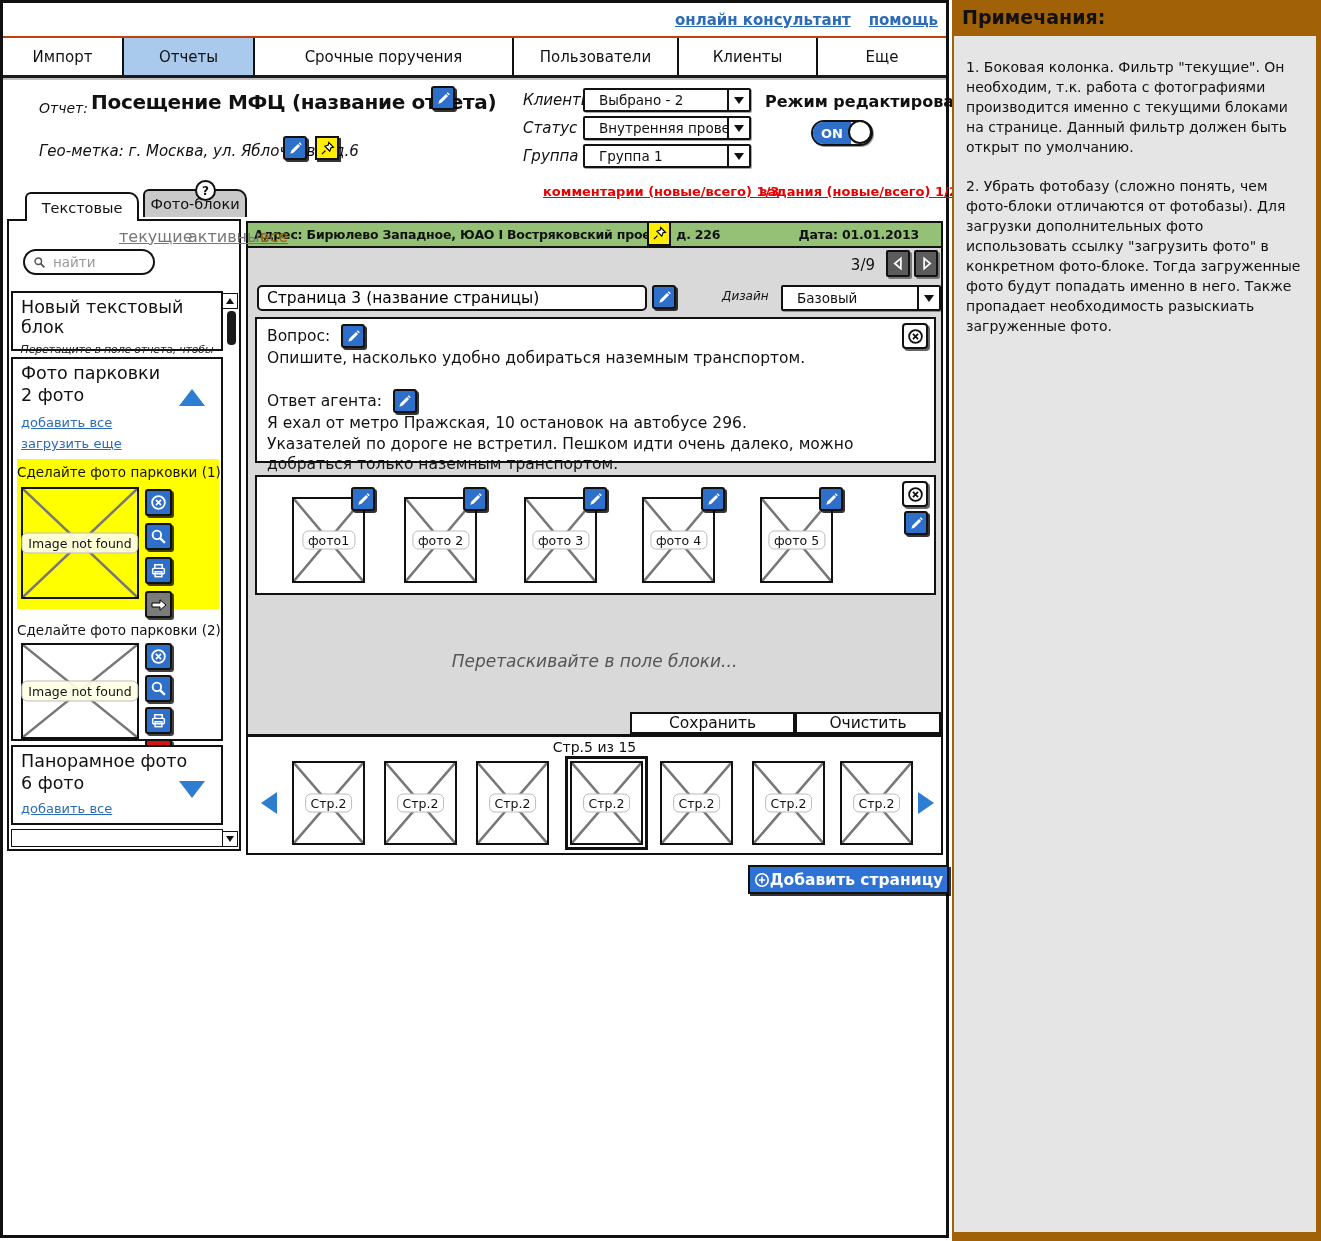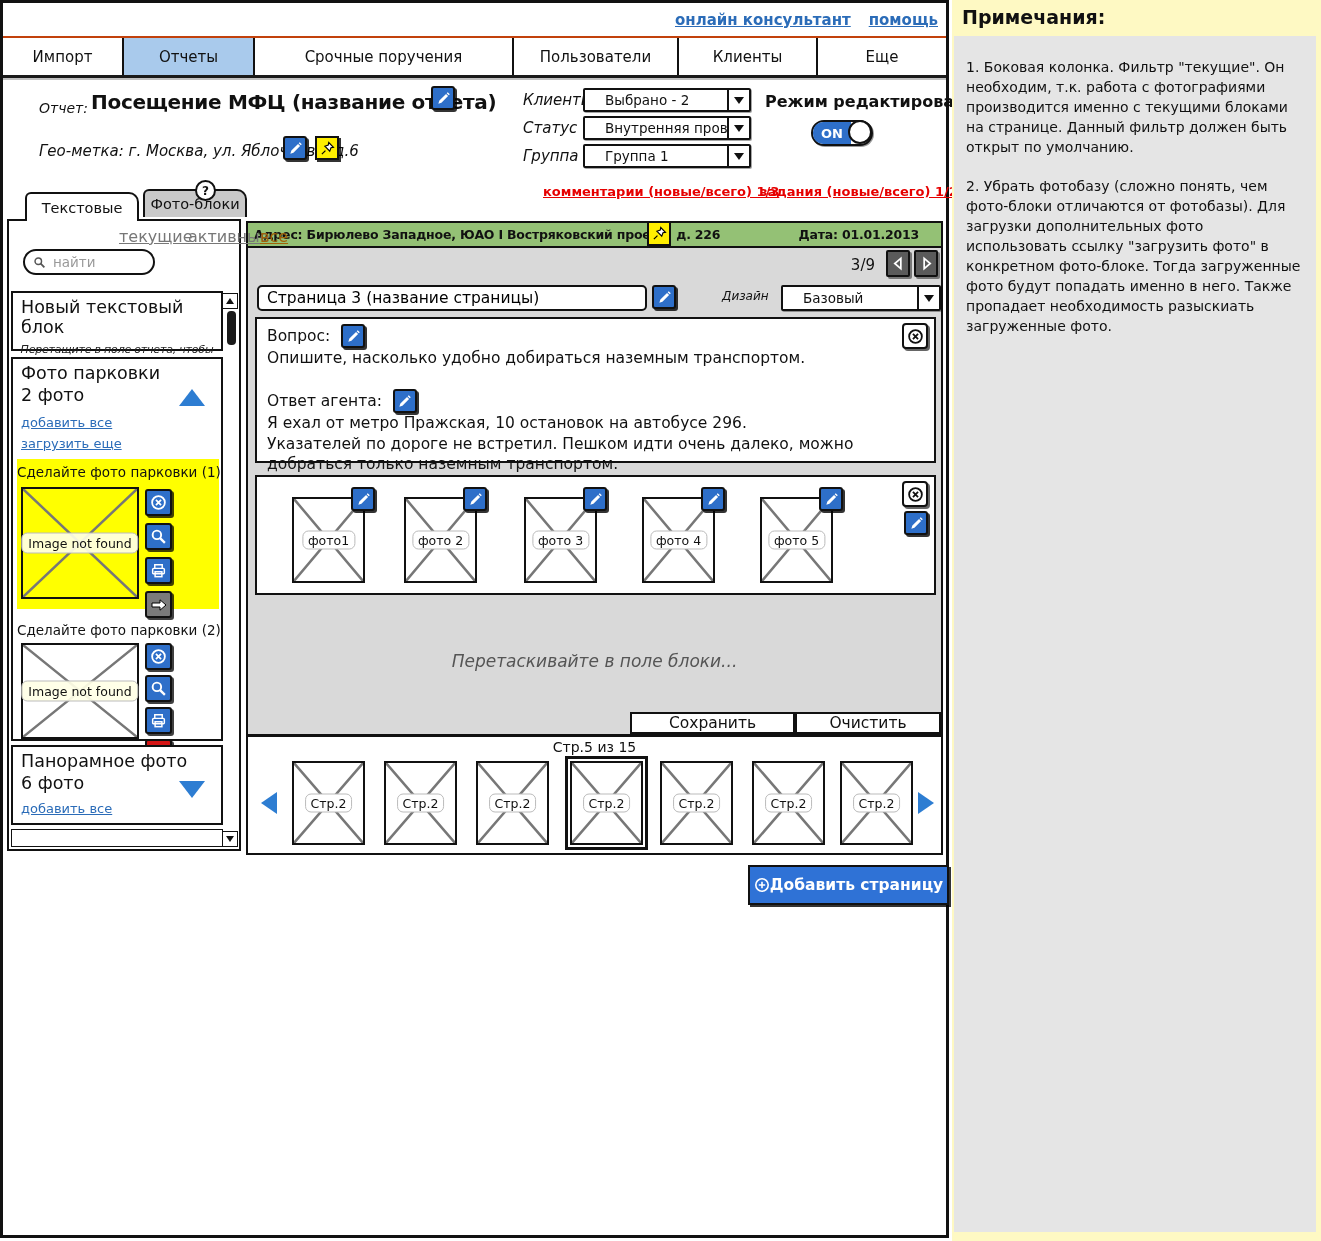--- a/index.html
+++ b/index.html
@@ -23,21 +23,21 @@
   .navtab:last-child{border-right:none;flex:1;}
   
   .header{position:absolute;left:0;right:0;top:73px;height:119px;}
   .report-label{position:absolute;left:36px;top:24px;font-style:italic;font-size:14px;}
   .report-title{position:absolute;left:88px;top:14px;font-size:20px;font-weight:bold;letter-spacing:-0.3px;white-space:nowrap;}
   .geo-label{position:absolute;left:36px;top:66px;font-style:italic;font-size:15px;white-space:nowrap;}
   .fieldrow{position:absolute;left:520px;display:flex;align-items:center;}
   .fieldrow .flabel{width:52px;text-align:left;font-style:italic;font-size:15px;margin-right:8px;}
   .selectbox{width:168px;height:24px;box-sizing:border-box;border:2px solid #111;background:#fff;
     display:flex;align-items:center;border-radius:2px;box-shadow:1px 1px 0 rgba(0,0,0,.35);cursor:pointer;}
-  .selectbox .val{flex:1;font-size:13.5px;padding:0 20px;white-space:nowrap;overflow:hidden;}
+  .selectbox .val{flex:1;font-size:13.5px;padding:0 14px;white-space:nowrap;overflow:hidden;}
   .selectbox .arrowbox{width:20px;align-self:stretch;border-left:2px solid #111;display:flex;
     align-items:center;justify-content:center;}
   .tri-down-sm{width:0;height:0;border-left:5px solid transparent;border-right:5px solid transparent;
     border-top:7px solid #111;}
   .editmode-label{position:absolute;left:762px;top:16px;font-size:16px;font-weight:bold;white-space:nowrap;}
   .toggle{position:absolute;left:808px;top:44px;width:62px;height:26px;border:2px solid #111;
     border-radius:13px;background:#fff;box-sizing:border-box;cursor:pointer;box-shadow:1px 1px 0 rgba(0,0,0,.4);}
   .toggle .on{position:absolute;left:0;top:0;width:38px;height:22px;background:#2e6fc9;
     border-radius:10px 0 0 10px;color:#fff;font-size:13px;font-weight:bold;display:flex;
     align-items:center;justify-content:center;}
@@ -142,25 +142,25 @@
   .thumb{position:absolute;top:24px;width:73px;height:84px;border:2px solid #111;box-sizing:border-box;
     background:#fff;cursor:pointer;}
   .thumb.selected{outline:3px solid #111;outline-offset:2px;}
   .thumb .cross{position:absolute;left:0;top:0;width:100%;height:100%;}
   .thumb .badge{position:absolute;left:50%;top:50%;transform:translate(-50%,-50%);
     background:#fff;border:1px solid #bbb;border-radius:6px;font-size:12.5px;padding:1px 5px;}
   .tri-left-pg{position:absolute;left:13px;top:55px;width:0;height:0;border-top:11px solid transparent;
     border-bottom:11px solid transparent;border-right:16px solid #2d7dd2;cursor:pointer;}
   .tri-right-pg{position:absolute;right:7px;top:55px;width:0;height:0;border-top:11px solid transparent;
     border-bottom:11px solid transparent;border-left:16px solid #2d7dd2;cursor:pointer;}
-  .addpage{position:absolute;left:745px;top:862px;width:201px;height:40px;box-sizing:border-box;
+  .addpage{position:absolute;left:745px;top:862px;width:201px;height:29px;box-sizing:border-box;
     background:#2f72d6;border:2px solid #111;display:flex;align-items:center;justify-content:center;
     color:#fff;font-size:15.5px;font-weight:bold;box-shadow:2px 2px 0 rgba(0,0,0,.8);cursor:pointer;}
   
-  .notes{position:absolute;left:952px;top:0;width:369px;height:1241px;background:#fef9c3;}
+  .notes{position:absolute;left:952px;top:0;width:369px;height:1241px;background:#a16207;}
   .notes h1{margin:0;position:absolute;left:10px;top:6px;font-size:19px;font-weight:bold;}
   .notes-body{position:absolute;left:2px;top:36px;right:5px;height:1196px;background:#e5e5e5;
     box-sizing:border-box;padding:22px 12px;font-size:14px;line-height:1.42;}
   .notes-body p{margin:0 0 20px 0;}
 </style>
 </head>
 <body>
 
 <svg width="0" height="0" style="position:absolute">
   <defs>

